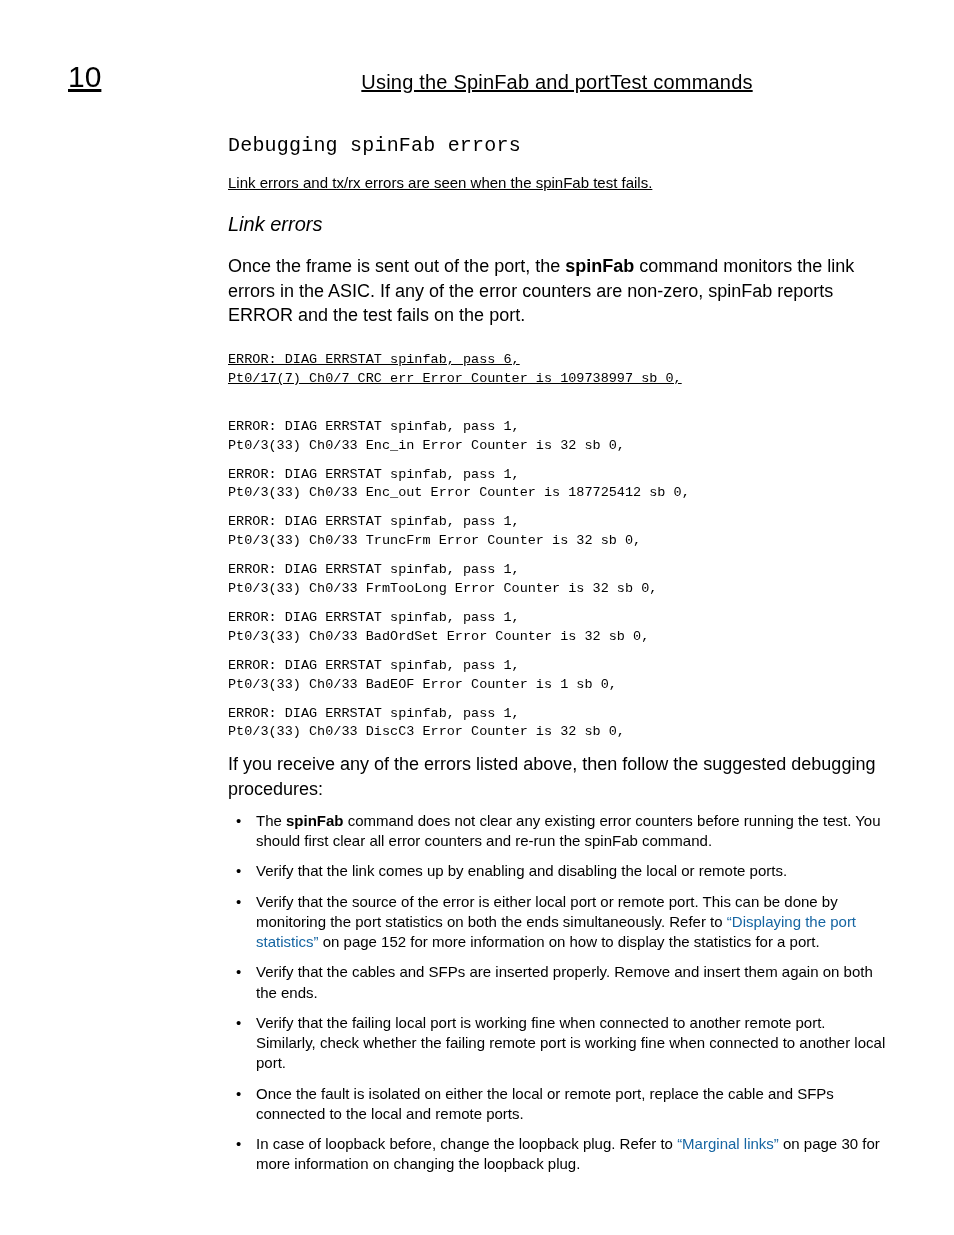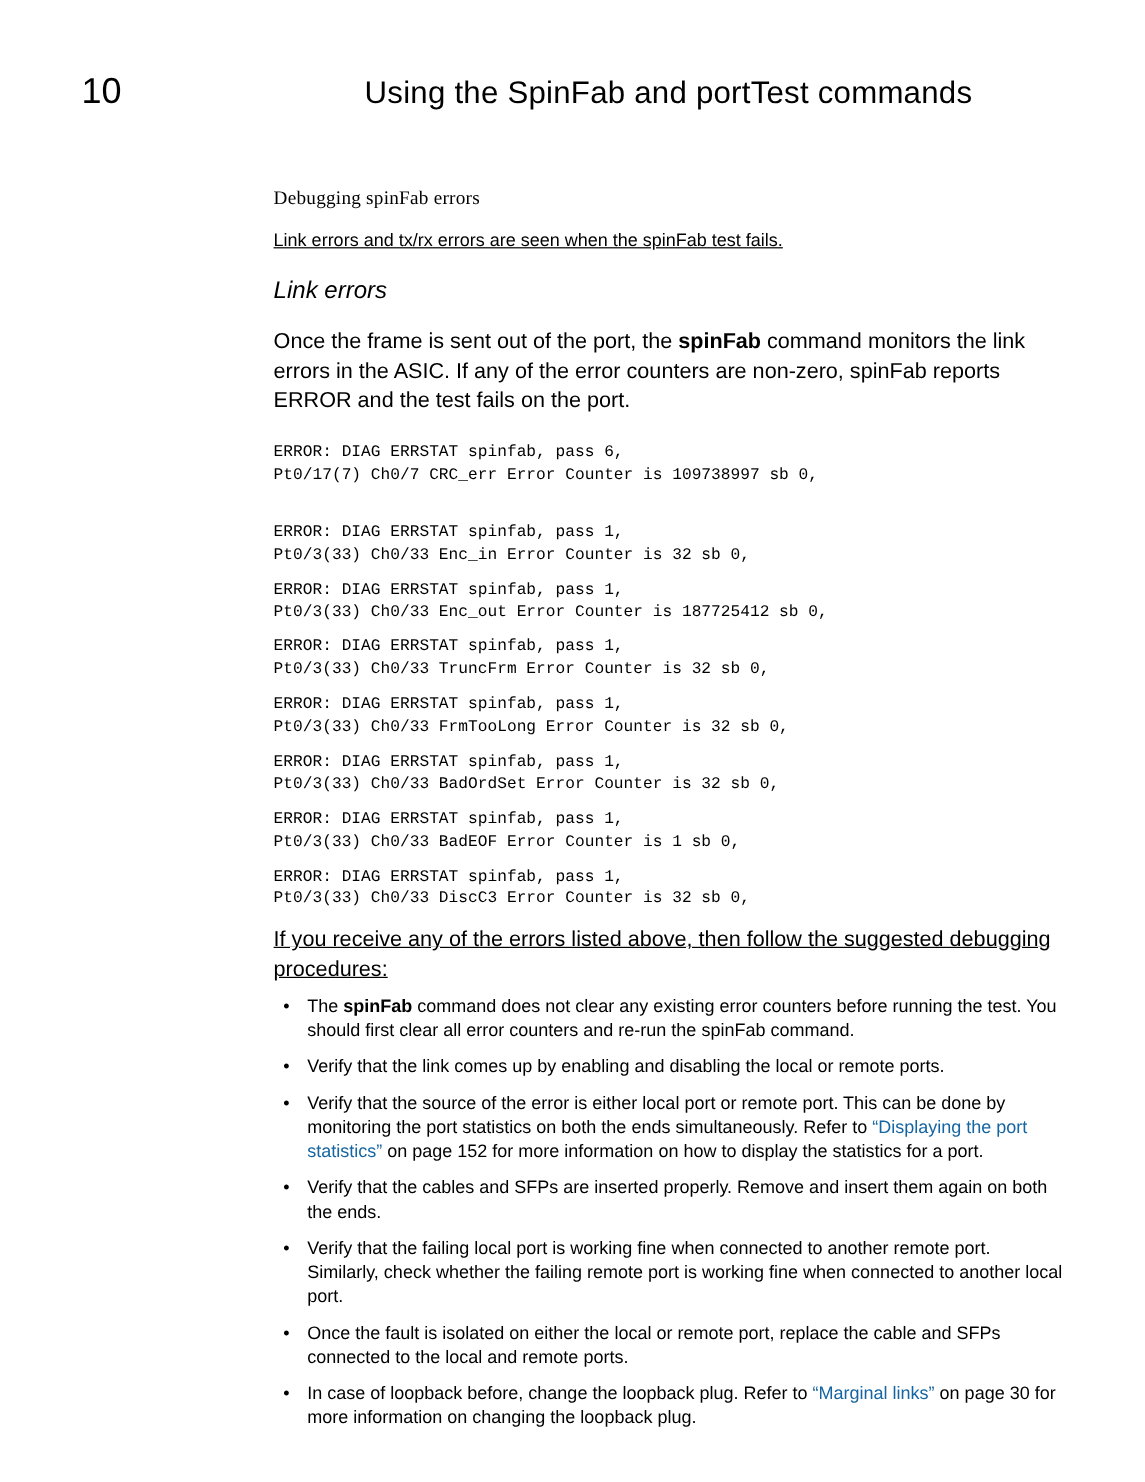--- a/index.html
+++ b/index.html
@@ -13,42 +13,43 @@
     height: 1235px;
     position: relative;
     box-sizing: border-box;
   }
   .page {
     padding: 60px 68px 60px 68px;
     box-sizing: border-box;
   }
   .header-row {
     display: flex;
-    align-items: center;
-    margin-bottom: 63px;
+    align-items: flex-end;
+    margin-bottom: 40px;
+    text-decoration: underline;
   }
   .chapter-number {
     font-size: 30px;
     font-weight: 400;
     width: 160px;
     flex: 0 0 auto;
   }
   .running-head {
-    font-size: 26px;
+    font-size: 20px;
     font-weight: 400;
     text-align: center;
     flex: 1 1 auto;
     letter-spacing: 0.2px;
   }
   .content {
     margin-left: 160px;
   }
   h2.section {
-    font-family: Liberation Serif, serif;
-    font-size: 16px;
+    font-family: Liberation Mono, monospace;
+    font-size: 20px;
     font-weight: 400;
     margin: 0 0 16px 0;
     letter-spacing: 0.2px;
   }
   p.body {
     font-size: 15px;
     line-height: 1.35;
     margin: 0 0 20px 0;
     text-decoration: underline;
   }
@@ -66,21 +67,21 @@
   .bold {
     font-weight: 700;
   }
   pre.code {
     font-family: "Courier New", Courier, monospace;
     font-size: 13.5px;
     line-height: 1.4;
     white-space: pre-wrap;
     margin: 0 0 10px 0;
   }
-  pre.code.first { margin-top: 24px; }
+  pre.code.first { margin-top: 24px; text-decoration: underline; }
   ul.bullets {
     list-style: none;
     padding: 0;
     margin: 6px 0 1px 0;
   }
   ul.bullets > li {
     position: relative;
     padding-left: 28px;
     font-size: 15px;
     line-height: 1.35;
@@ -131,21 +132,21 @@
 Pt0/3(33) Ch0/33 TruncFrm Error Counter is 32 sb 0,</pre>
     <pre class="code">ERROR: DIAG ERRSTAT spinfab, pass 1,
 Pt0/3(33) Ch0/33 FrmTooLong Error Counter is 32 sb 0,</pre>
     <pre class="code">ERROR: DIAG ERRSTAT spinfab, pass 1,
 Pt0/3(33) Ch0/33 BadOrdSet Error Counter is 32 sb 0,</pre>
     <pre class="code">ERROR: DIAG ERRSTAT spinfab, pass 1,
 Pt0/3(33) Ch0/33 BadEOF Error Counter is 1 sb 0,</pre>
     <pre class="code">ERROR: DIAG ERRSTAT spinfab, pass 1,
 Pt0/3(33) Ch0/33 DiscC3 Error Counter is 32 sb 0,</pre>
 
-    <p class="para" style="margin-top:4px;text-decoration:underline;">If you receive any of the errors listed above, then follow the suggested debugging procedures:</p>
+    <p class="para" style="margin-top:4px;">If you receive any of the errors listed above, then follow the suggested debugging procedures:</p>
 
     <ul class="bullets">
       <li>
         <span>The </span><span class="bold">spinFab</span><span> command does not clear any existing error counters before running the test. You should first clear all error counters and re-run the spinFab command.</span>
       </li>
       <li>Verify that the link comes up by enabling and disabling the local or remote ports.</li>
       <li>
         <span>Verify that the source of the error is either local port or remote port. This can be done by monitoring the port statistics on both the ends simultaneously. Refer to </span><span class="xref">“Displaying the port statistics”</span><span> on page 152 for more information on how to display the statistics for a port.</span>
       </li>
       <li>Verify that the cables and SFPs are inserted properly. Remove and insert them again on both the ends.</li>

